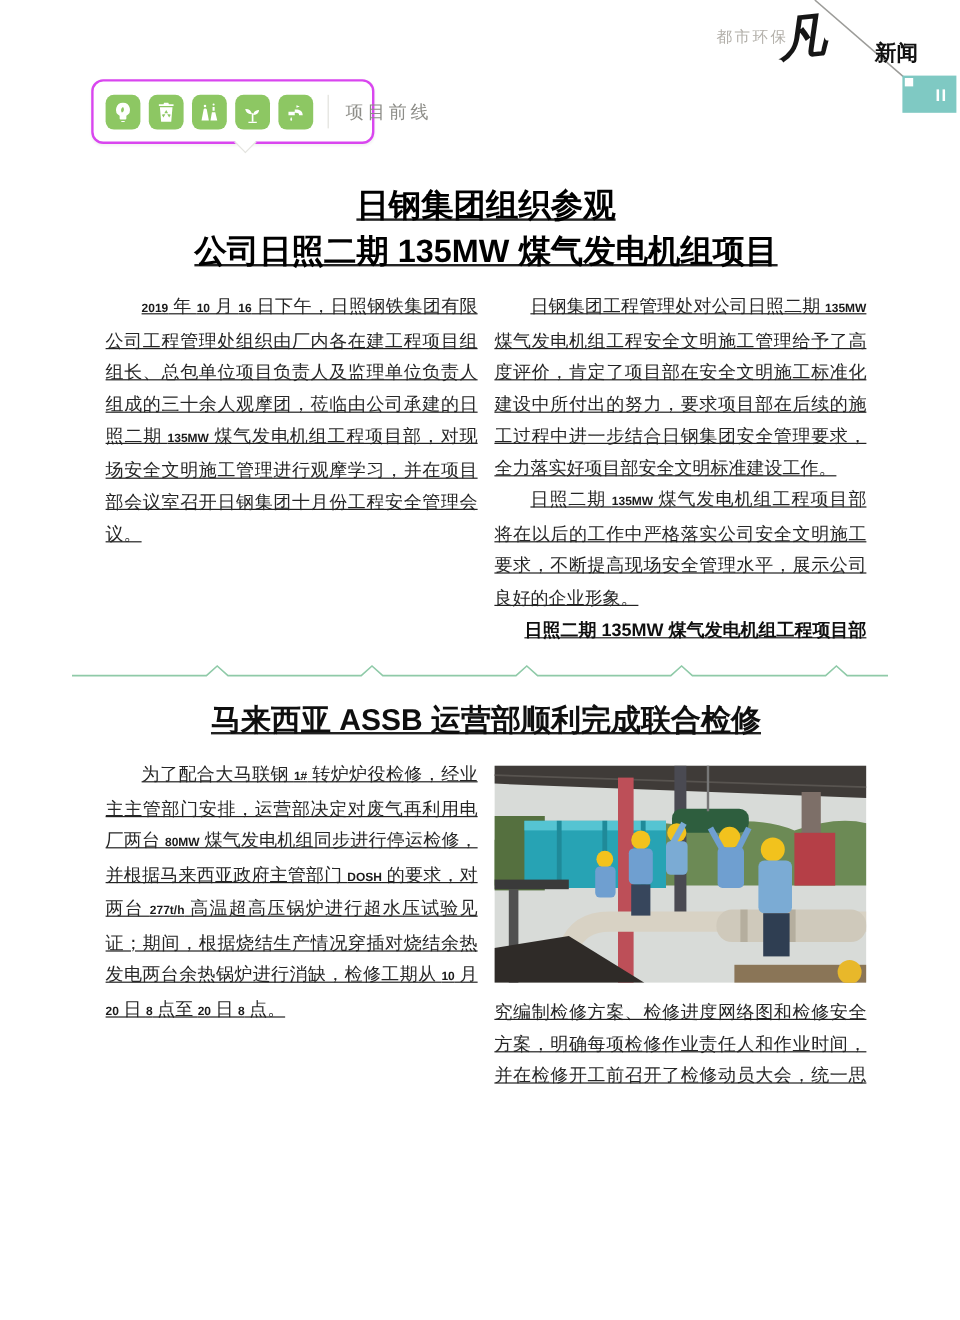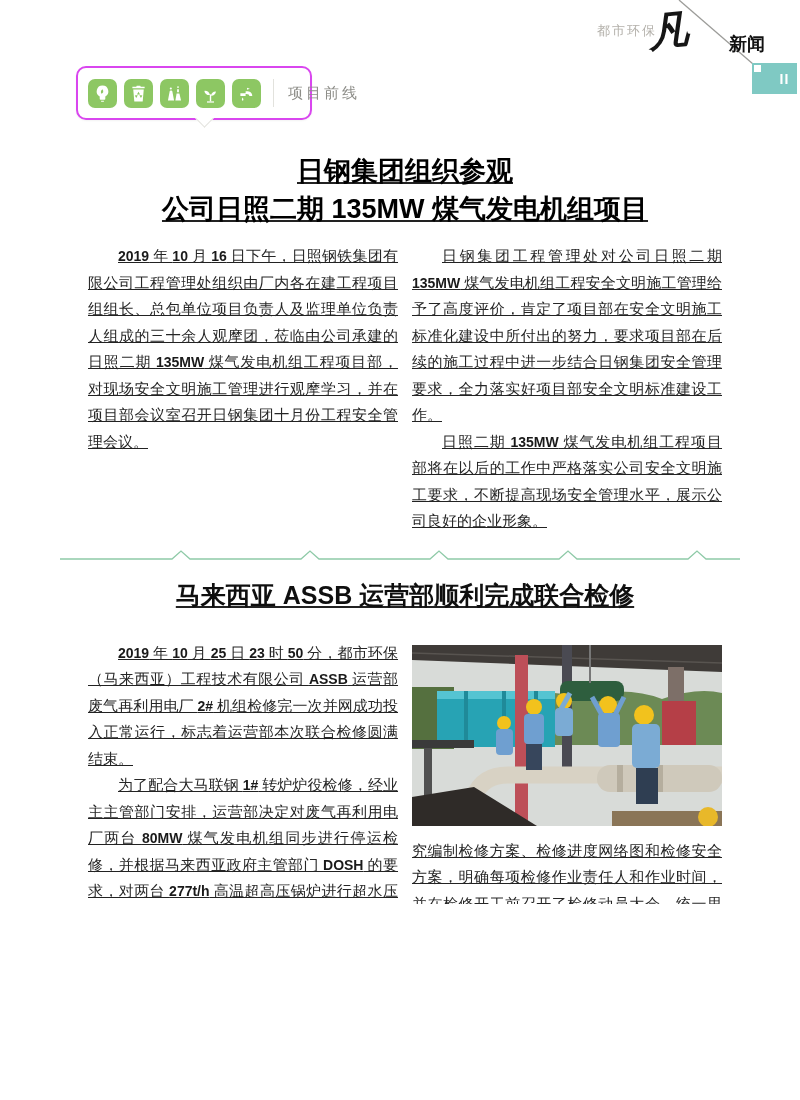--- a/index.html
+++ b/index.html
@@ -35,29 +35,29 @@
   .kicker-label { font-size:15px; color:#8d8d88; letter-spacing:3px; white-space:nowrap; }
   .kicker-tail { position:absolute; left:120px; bottom:-7px; width:12px; height:12px; background:#fff;
                  border-right:1px solid #e4e4df; border-bottom:1px solid #e4e4df;
                  transform:rotate(45deg); }
 
   
   .article { padding:0 78px 0 88px; }
   .title1 { margin:4px 0 15px; text-align:center; font-weight:700; color:#000000;
             font-family:"Liberation Sans","DejaVu Sans",sans-serif; font-size:27px; line-height:38px; }
   .title1 .tline { display:block; }
-  .title2 { margin:17px 0 28px; text-align:center; font-weight:700; color:#0f0f0f;
+  .title2 { margin:17px 0 17px; text-align:center; font-weight:700; color:#0f0f0f;
             font-family:"Liberation Sans","DejaVu Sans",sans-serif; font-size:25px; }
   .columns { display:flex; gap:14px; }
   .col { flex:1; min-width:0; }
   .para { margin:0; font-size:15px; line-height:26.5px; text-align:justify; text-indent:2em;
           color:#262626; }
   .no-indent { text-indent:0; }
   .para b, .autobold b { font-family:"Liberation Sans","DejaVu Sans",sans-serif;
-          font-weight:700; font-size:14px; color:#1a1a1a; }
+          font-weight:700; font-size:10px; color:#1a1a1a; }
   .byline { text-align:right; font-weight:700; font-size:15px; line-height:27px; color:#0f0f0f;
             font-family:"Liberation Sans","DejaVu Sans",sans-serif; }
 
   .zigzag { display:block; margin:13px auto 0 auto; }
 
   .photo-wrap { margin:5px 0 12px 0; }
   .photo-wrap svg { display:block; width:100%; height:181px; }
 </style>
 </head>
 <body>
@@ -120,33 +120,33 @@
       <span class="tline">日钢集团组织参观</span>
       <span class="tline">公司日照二期 135MW 煤气发电机组项目</span>
     </h1>
     <div class="columns">
       <div class="col">
         <p class="para autobold"><b>2019</b> 年 <b>10</b> 月 <b>16</b> 日下午，日照钢铁集团有限公司工程管理处组织由厂内各在建工程项目组组长、总包单位项目负责人及监理单位负责人组成的三十余人观摩团，莅临由公司承建的日照二期 <b>135MW</b> 煤气发电机组工程项目部，对现场安全文明施工管理进行观摩学习，并在项目部会议室召开日钢集团十月份工程安全管理会议。</p>
       </div>
       <div class="col">
         <p class="para autobold">日钢集团工程管理处对公司日照二期 <b>135MW</b> 煤气发电机组工程安全文明施工管理给予了高度评价，肯定了项目部在安全文明施工标准化建设中所付出的努力，要求项目部在后续的施工过程中进一步结合日钢集团安全管理要求，全力落实好项目部安全文明标准建设工作。</p>
         <p class="para autobold">日照二期 <b>135MW</b> 煤气发电机组工程项目部将在以后的工作中严格落实公司安全文明施工要求，不断提高现场安全管理水平，展示公司良好的企业形象。</p>
+        <div class="byline">日照二期 135MW 煤气发电机组工程项目部</div>
       </div>
     </div>
   </section>
 
   <svg class="zigzag" width="680" height="14" viewBox="0 0 680 14">
     <path d="M0 11 H112 L121 3 L130 11 H241 L250 3 L259 11 H370 L379 3 L388 11 H499 L508 3 L517 11 H628 L637 3 L646 11 H680" fill="none" stroke="#8fcaa8" stroke-width="1.3"></path>
   </svg>
 
   <section class="article art2">
     <h2 class="title2">马来西亚 ASSB 运营部顺利完成联合检修</h2>
     <div class="columns">
       <div class="col">
-        <p class="para autobold"><b>2019</b> 年 <b>10</b> 月 <b>25</b> 日 <b>23</b> 时 <b>50</b> 分，都市环保（马来西亚）工程技术有限公司 <b>ASSB</b> 运营部废气再利用电厂 <b>2#</b> 机组检修完一次并网成功投入正常运行，标志着运营部本次联合检修圆满结束。</p>
         <p class="para autobold">为了配合大马联钢 <b>1#</b> 转炉炉役检修，经业主主管部门安排，运营部决定对废气再利用电厂两台 <b>80MW</b> 煤气发电机组同步进行停运检修，并根据马来西亚政府主管部门 <b>DOSH</b> 的要求，对两台 <b>277t/h</b> 高温超高压锅炉进行超水压试验见证；期间，根据烧结生产情况穿插对烧结余热发电两台余热锅炉进行消缺，检修工期从 <b>10</b> 月 <b>20</b> 日 <b>8</b> 点至 <b>20</b> 日 <b>8</b> 点。</p>
 
       </div>
       <div class="col">
         <div class="photo-wrap">
           <svg viewBox="0 0 310 181" preserveAspectRatio="none">
             <rect x="0" y="0" width="310" height="181" fill="#d8dbd8"></rect>
             <path d="M0 62 Q40 36 85 56 Q130 42 165 52 Q215 40 250 54 Q285 42 310 48 V100 H0 Z" fill="#6c8a55"></path>
             <rect x="0" y="42" width="42" height="62" fill="#55703f"></rect>
             <rect x="25" y="46" width="118" height="56" fill="#27a3b4"></rect>

